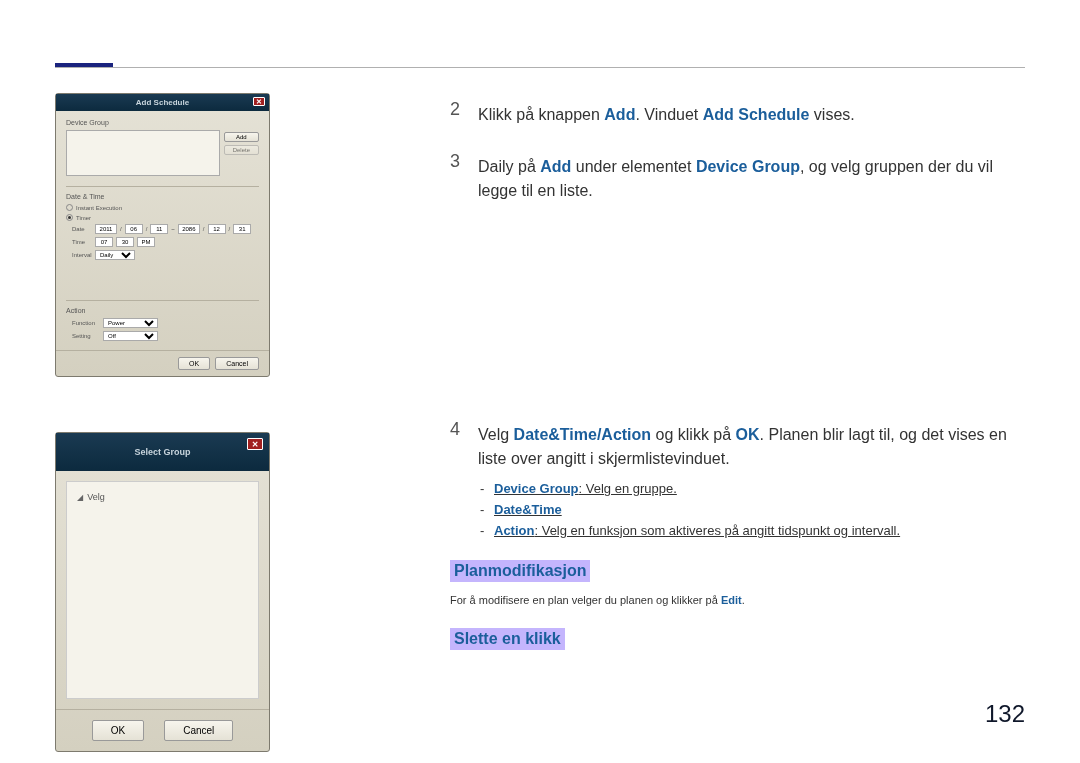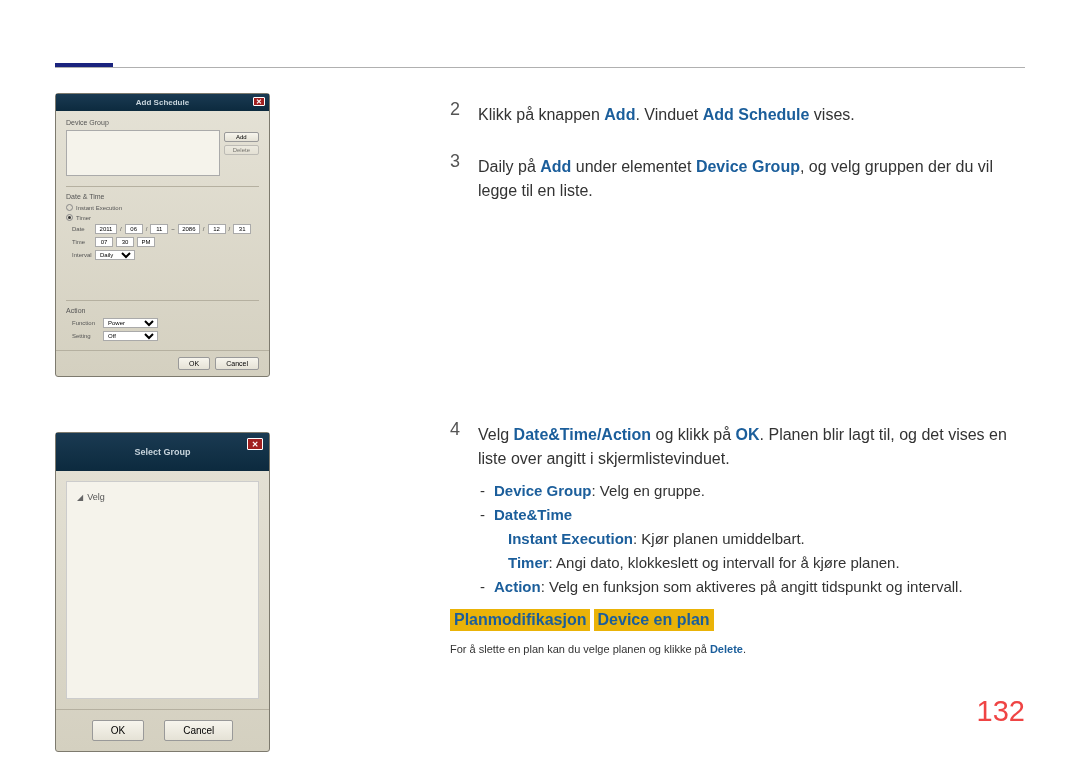--- a/index.html
+++ b/index.html
@@ -209,59 +209,60 @@
       left: 450px;
       top: 419px;
       right: 55px;
     }
     .bullet-list {
       list-style: none;
       margin-left: 30px;
       margin-top: 8px;
     }
     .bullet-list li {
-      font-size: 15px;
+      font-size: 13px;
       line-height: 1.6;
       position: relative;
       padding-left: 14px;
+      text-decoration: underline;
     }
     .bullet-list > li::before {
       content: "-";
       position: absolute;
       left: 0;
       color: #333;
     }
     .sub-list {
       list-style: none;
       margin-left: 0;
     }
     .sub-list li::before {
       content: "";
     }
     .section-heading {
       font-size: 16px;
-      background: #eab308;
+      background: #c4b5fd;
       color: #1B5E9B;
       font-weight: bold;
       display: inline-block;
       padding: 2px 4px;
       margin-bottom: 10px;
-      margin-top: 10px;
+      margin-top: 19px;
     }
     .para {
       font-size: 11px;
       color: #333;
       line-height: 1.5;
     }
     .page-num {
       position: absolute;
       bottom: 35px;
       right: 55px;
-      font-size: 29px;
-      color: #ef4444;
+      font-size: 24px;
+      color: #0f172a;
       font-weight: 300;
     }
     .radio {
       width: 7px;
       height: 7px;
       border: 1px solid #888;
       border-radius: 50%;
       display: inline-block;
       flex-shrink: 0;
     }
@@ -386,31 +387,27 @@
     <div class="step-text">
       <span>Velg </span><span class="bold-blue">Date&amp;Time/Action</span><span> og klikk på </span><span class="bold-blue">OK</span><span>. Planen blir lagt til, og det vises en liste over angitt i skjermlistevinduet.</span>
     </div>
   </div>
   <ul class="bullet-list">
     <li>
       <span class="bold-blue">Device Group</span><span>: Velg en gruppe.</span>
     </li>
     <li>
       <span class="bold-blue">Date&amp;Time</span>
-      <ul class="sub-list">
-        <li><span class="bold-blue">Instant Execution</span><span>: Kjør planen umiddelbart.</span></li>
-        <li><span class="bold-blue">Timer</span><span>: Angi dato, klokkeslett og intervall for å kjøre planen.</span></li>
-      </ul>
     </li>
     <li>
       <span class="bold-blue">Action</span><span>: Velg en funksjon som aktiveres på angitt tidspunkt og intervall.</span>
     </li>
   </ul>
 
   <h3 class="section-heading">Planmodifikasjon</h3>
-
-  <h3 class="section-heading">Device en plan</h3>
   <p class="para">
-    <span>For å slette en plan kan du velge planen og klikke på </span><span class="bold-blue">Delete</span><span>.</span>
+    <span>For å modifisere en plan velger du planen og klikker på </span><span class="bold-blue">Edit</span><span>.</span>
   </p>
+
+  <h3 class="section-heading">Slette en klikk</h3>
 </div>
 
 <div class="page-num">132</div>
 
 </body></html>

